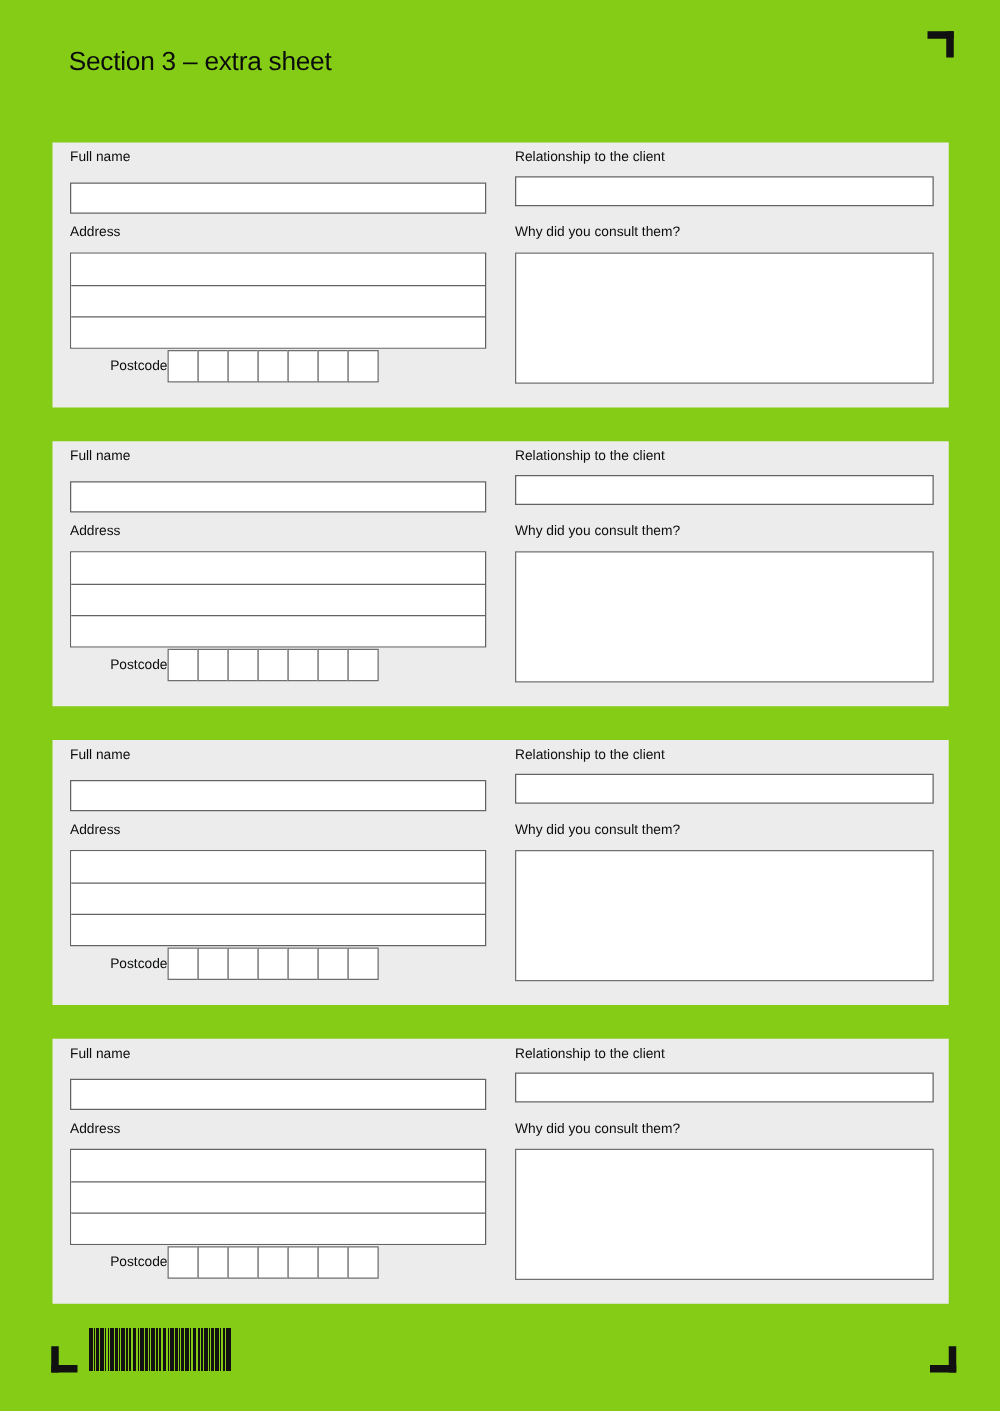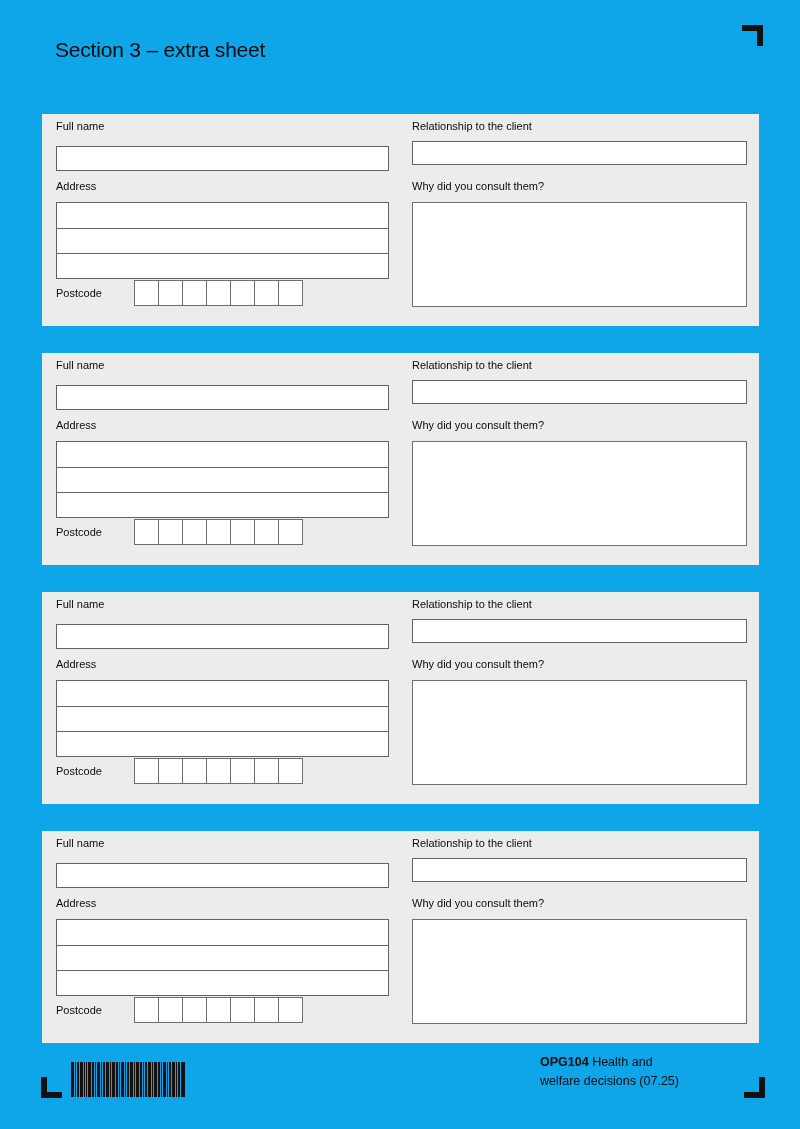--- a/index.html
+++ b/index.html
@@ -4,21 +4,21 @@
 <title>Section 3 – extra sheet</title>
 <style>
   * { box-sizing: border-box; margin: 0; padding: 0; }
   html, body { background: #ffffff; }
   body {
     width: 800px; height: 1129px;
     position: relative; overflow: hidden;
     font-family: "Liberation Sans", sans-serif;
     color: #0b0c0c;
   }
-  .page { position: absolute; inset: 0; background: #0ea5e9; text-decoration: underline; }
+  .page { position: absolute; inset: 0; background: #84cc16; text-decoration: underline; }
 
   
   .header { position: absolute; left: 55px; top: 36px; }
   .page-title { font-size: 21px; font-weight: 400; line-height: 28px; letter-spacing: -0.2px; }
   .page-subtitle { font-size: 19px; font-weight: 700; line-height: 25px; margin-top: 5px; letter-spacing: -0.2px; }
 
   
   .corner { position: absolute; width: 21px; height: 21px; }
   .corner-tr { left: 742px; top: 25px;  border-top: 6px solid #111;    border-right: 6px solid #111; }
   .corner-bl { left: 41px;  top: 1077px; border-left: 6px solid #111;  border-bottom: 6px solid #111; }
@@ -48,21 +48,21 @@
 
   .address-box { margin-top: 8px; border: 1px solid #636363; background: #fff; }
   .addr-line {
     display: block; width: 100%; height: 25px;
     border: 0; border-top: 1px solid #636363; background: #fff;
     font: inherit; font-size: 14px; padding: 2px 6px; border-radius: 0;
   }
   .addr-line:first-child { border-top: 0; }
 
   .postcode-row { margin-top: 1px; display: flex; align-items: center; height: 26px; }
-  .postcode-label { width: 78px; }
+  .postcode-label { width: 78px; text-align: right; }
   .pc-cells { display: flex; }
   .pc-cell {
     width: 25px; height: 26px; margin-left: -1px;
     border: 1px solid #6e6e6e; background: #fff;
     text-align: center; font: inherit; font-size: 14px; border-radius: 0;
   }
   .pc-cell:first-child { margin-left: 0; }
 
   .why-textarea {
     margin-top: 8px; display: block; width: 100%; height: 105px;
@@ -252,18 +252,14 @@
         <rect x="92" width="3" height="35"></rect>
         <rect x="96" width="1" height="35"></rect>
       <rect x="98" width="2" height="35"></rect>
         <rect x="101" width="3" height="35"></rect>
         <rect x="105" width="1" height="35"></rect>
       <rect x="107" width="2" height="35"></rect>
         <rect x="110" width="4" height="35"></rect>
     </g>
   </svg>
 
-  <div class="form-ref">
-    <div><span class="form-code">OPG104</span> <span>Health and</span></div>
-    <div>welfare decisions (07.25)</div>
-  </div>
 
 </div>
 
 </body></html>

